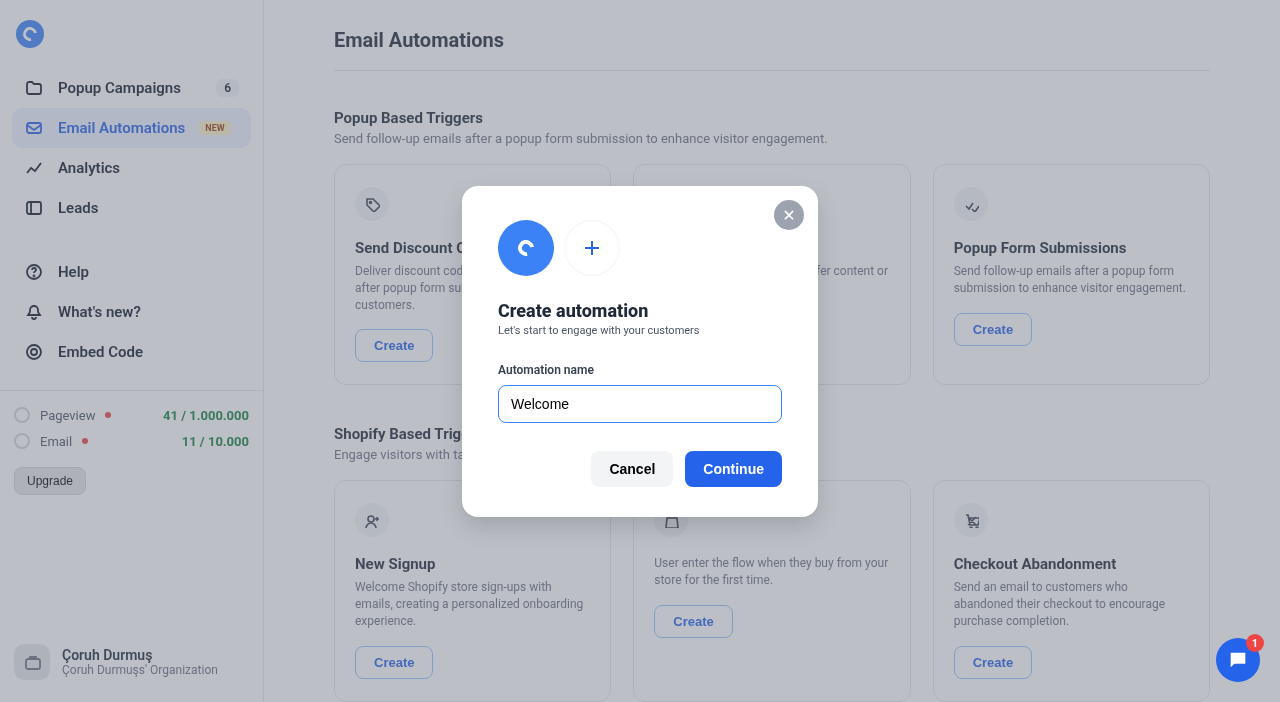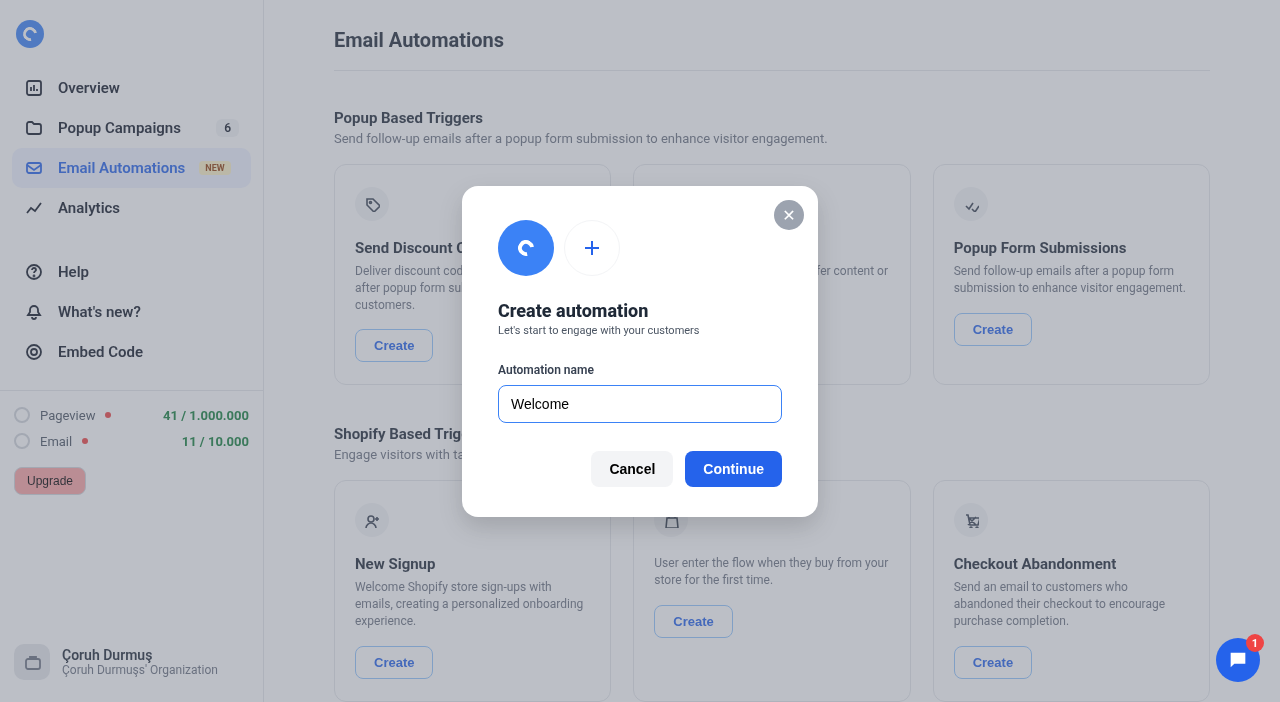--- a/index.html
+++ b/index.html
@@ -74,21 +74,21 @@
   padding: 16px 14px;
 }
 .plan-label { font-size: 14px; font-weight: 600; margin-bottom: 10px; color:#374151; }
 .usage-row { display: flex; align-items: center; gap: 10px; margin-bottom: 10px; font-size: 13px; color: #4b5563; }
 .usage-circle { width: 16px; height: 16px; border: 2px solid #d1d5db; border-radius: 50%; }
 .dot-red { width: 6px; height: 6px; background: #ef4444; border-radius: 50%; }
 .usage-count { margin-left: auto; color: #15803d; font-weight:700; }
 .upgrade-btn {
   margin-top: 8px;
   border: 1px solid #d1d5db;
-  background: #fca5a5;
+  background: #e5e5e5;
   font-size: 12px;
   padding: 6px 12px;
   border-radius: 8px;
   cursor: pointer;
 }
 .user-row {
   margin-top: auto;
   padding: 14px 14px 6px 14px;
   display: flex; gap: 12px; align-items: center;
 }
@@ -206,45 +206,45 @@
 
 <div class="app">
   <div class="sidebar">
     <div class="logo">
         <div class="logo-inner"></div>
       </div>
 
     <div class="nav">
       <div class="nav-item">
         <svg>
-            <rect x="3" y="3" width="14" height="14" rx="2"></rect>
-            <path d="M7 13V9M10 13V7M13 13v-2"></path>
-          </svg>
-        <span>Overview</span>
-      </div>
-      <div class="nav-item">
-        <svg>
             <path d="M3 6a2 2 0 012-2h3l2 2h5a2 2 0 012 2v6a2 2 0 01-2 2H5a2 2 0 01-2-2V6z"></path>
           </svg>
         <span>Popup Campaigns</span>
         <span class="nav-badge-count">6</span>
       </div>
       <div class="nav-item active">
         <svg>
             <rect x="3" y="5" width="14" height="10" rx="2"></rect>
             <path d="M3 7l7 5 7-5"></path>
           </svg>
         <span>Email Automations</span>
         <span class="nav-badge-new">NEW</span>
       </div>
       <div class="nav-item">
         <svg>
             <path d="M3 15l4-5 4 3 6-8"></path>
           </svg>
         <span>Analytics</span>
+      </div>
+      <div class="nav-item">
+        <svg>
+            <rect x="3" y="4" width="14" height="12" rx="2"></rect>
+            <path d="M7 4v12"></path>
+          </svg>
+        <span>Leads</span>
       </div>
 
       <div class="nav-section">
         <div class="nav-item">
           <svg>
               <circle cx="10" cy="10" r="7"></circle>
               <path d="M8 8a2 2 0 114 0c0 1-2 1.5-2 3"></path>
               <circle cx="10" cy="14" r="0.5"></circle>
             </svg>
           <span>Help</span>

